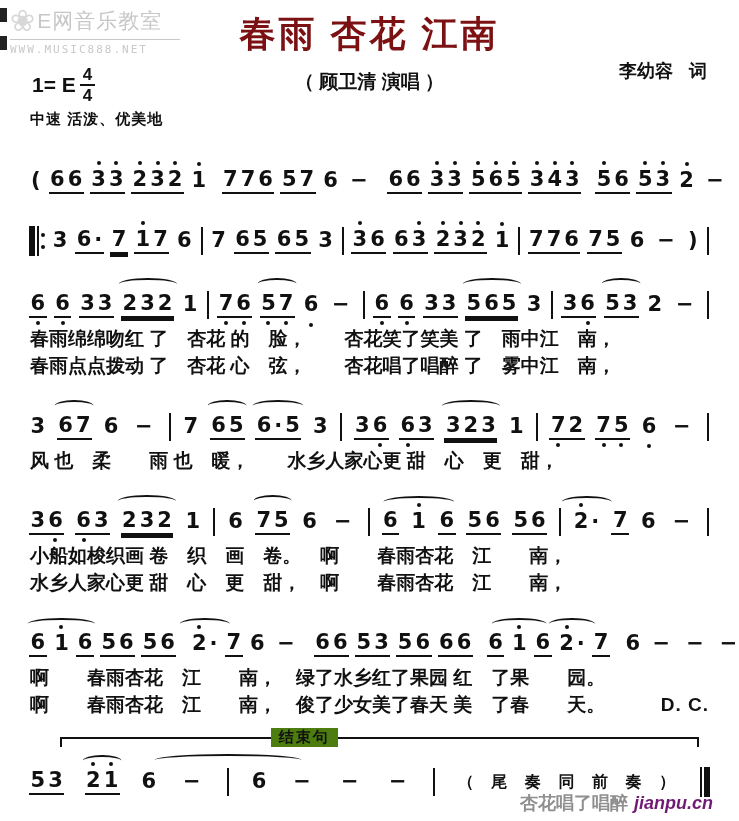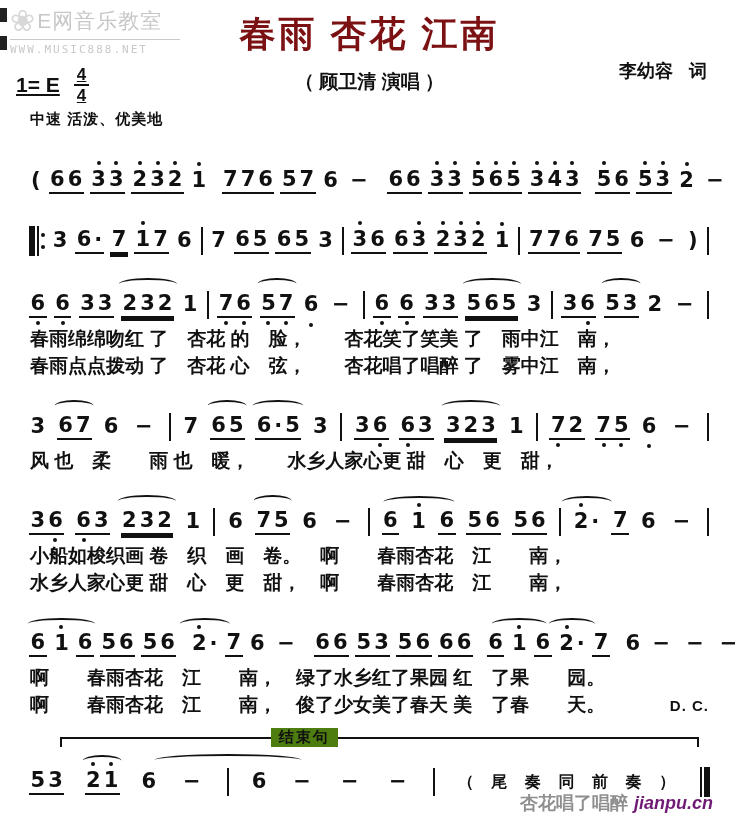--- a/index.html
+++ b/index.html
@@ -15,21 +15,21 @@
   .logo-top{display:flex;align-items:center;gap:2px;}
   .rose{font-size:30px;color:#d8d8d8;line-height:1;}
   .logo-name{font-size:21px;letter-spacing:1px;}
   .logo-line{border-top:1px solid #c9c9c9;margin:3px 0 3px 0;}
   .logo-url{font-size:11px;letter-spacing:2px;color:#c9c9c9;font-family:"DejaVu Sans Mono",monospace;}
   .title{ text-align:center;padding-top:10px;font-size:36px;font-weight:bold;letter-spacing:3px;}
   .subtitle{text-align:center;font-size:19px;font-weight:bold;margin-top:10px;}
   .credits{position:absolute;right:32px;top:56px;text-align:left;font-size:18px;font-weight:bold;line-height:1.7;font-family:"DejaVu Serif","Liberation Serif",serif;}
   .credit-row span{display:inline-block;}
   .credit-role{margin-left:16px;}
-  .keysig{position:absolute;left:16px;top:66px;font-size:21px;font-weight:bold;display:flex;align-items:center;gap:14px;text-decoration:underline;}
+  .keysig{position:absolute;left:32px;top:66px;font-size:21px;font-weight:bold;display:flex;align-items:center;gap:4px;}
   .frac{display:inline-flex;flex-direction:column;align-items:center;line-height:1;font-size:17px;}
   .frac .num{border-bottom:2px solid #111;padding:0 3px 1px;}
   .frac .den{padding-top:1px;}
   .tempo{position:absolute;left:30px;top:110px;font-size:15px;font-weight:bold;letter-spacing:1px;}
   
   .score{padding:0 26px;}
   .music-row{
     display:flex;justify-content:space-between;align-items:center;
     font-weight:bold;font-size:21px;margin:26px 0 4px 0;height:34px;
     font-family:"DejaVu Sans",sans-serif;
@@ -51,21 +51,21 @@
   .rs,.re,.fin{display:inline-flex;align-items:center;gap:2px;}
   .bthin{width:2px;height:30px;background:#111;}
   .bthick{width:6px;height:30px;background:#111;}
   .bdots{width:4px;height:16px;position:relative;}
   .bdots::before,.bdots::after{content:"";position:absolute;left:0;width:4px;height:4px;border-radius:50%;background:#111;}
   .bdots::before{top:0;} .bdots::after{bottom:0;}
   .lyric-row{
     display:flex;justify-content:space-between;align-items:baseline;
     font-size:19px;font-weight:bold;line-height:1.42;padding:0 4px;
   }
-  .dc{font-size:15px;font-weight:bold;letter-spacing:1px;}
+  .dc{font-size:19px;font-weight:bold;letter-spacing:1px;}
   
   .ending{margin-top:14px;}
   .ending-bracket{position:relative;border-top:2px solid #111;margin:18px 14px 0 34px;height:10px;}
   .ending-bracket::before,.ending-bracket::after{content:"";position:absolute;top:-2px;width:2px;height:10px;background:#111;}
   .ending-bracket::before{left:0;} .ending-bracket::after{right:0;}
   .ending-label{position:absolute;top:-11px;left:33%;background:#4d7c0f;padding:0 8px;font-size:15px;font-weight:bold;letter-spacing:2px;}
   .ending .music-row{margin-top:16px;}
   
   .footer{position:absolute;right:26px;bottom:6px;font-size:18px;display:flex;align-items:baseline;gap:6px;}
   .site-name{color:#8f8f8f;font-weight:bold;}

